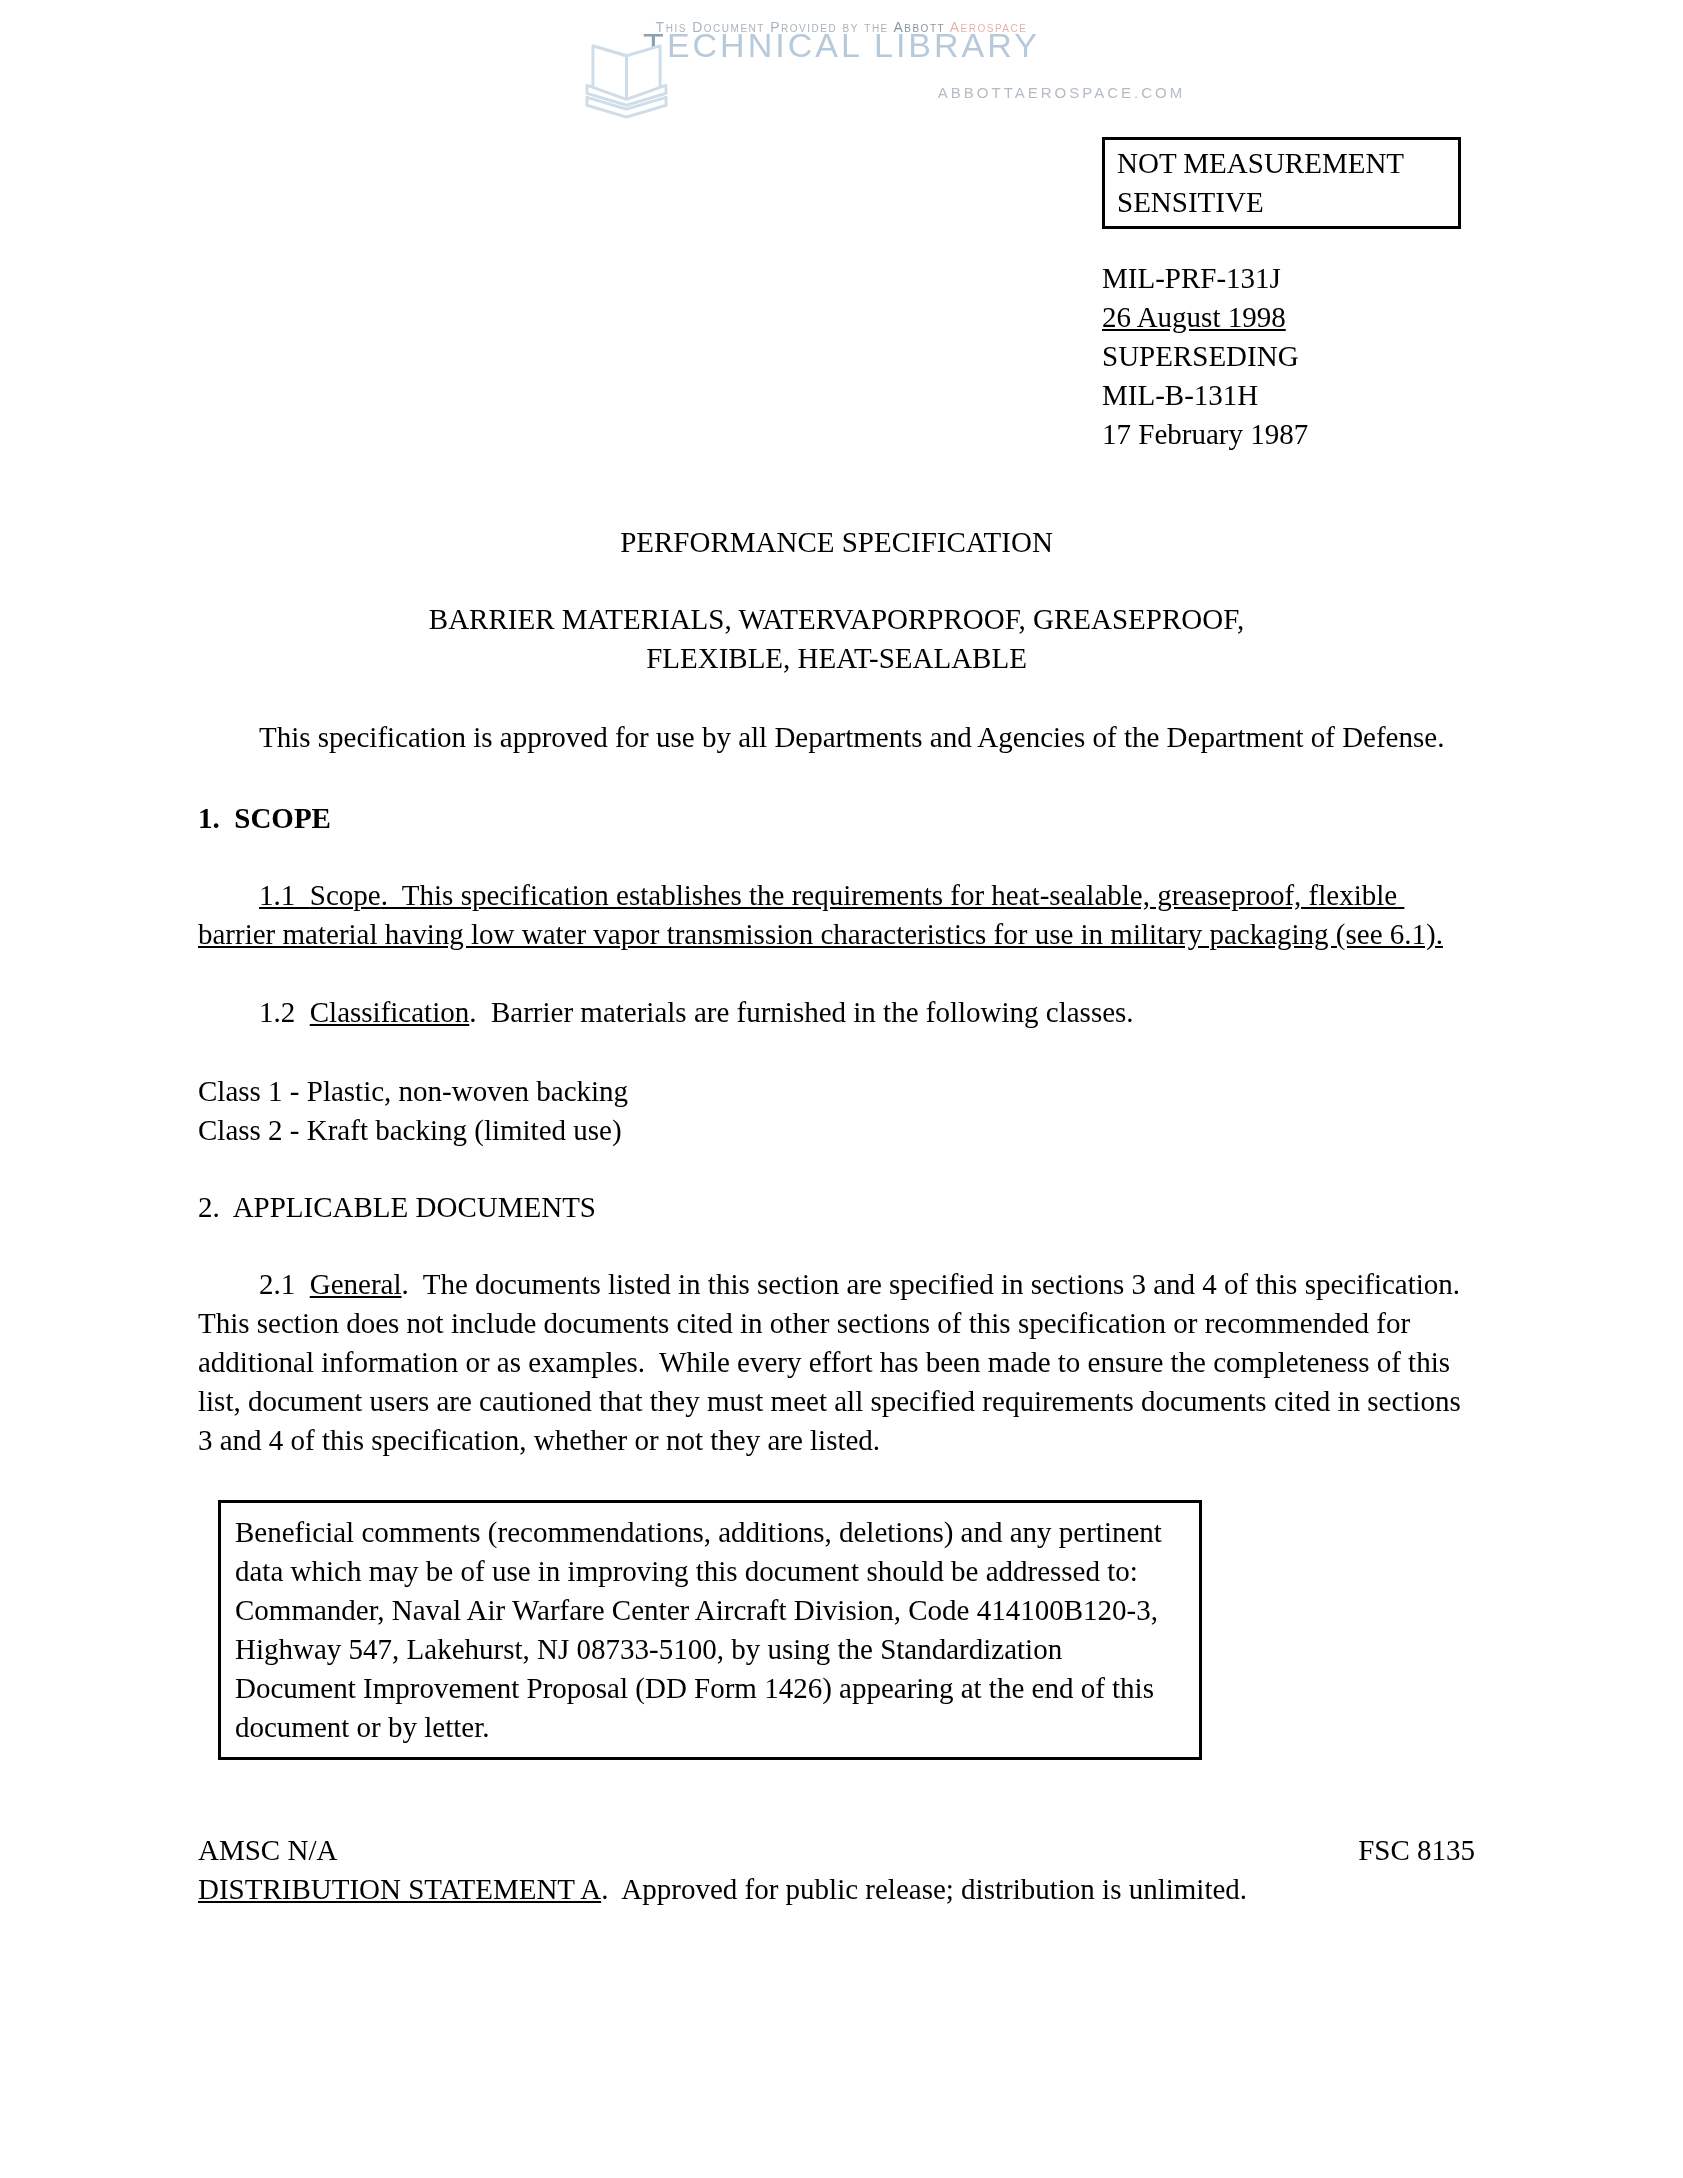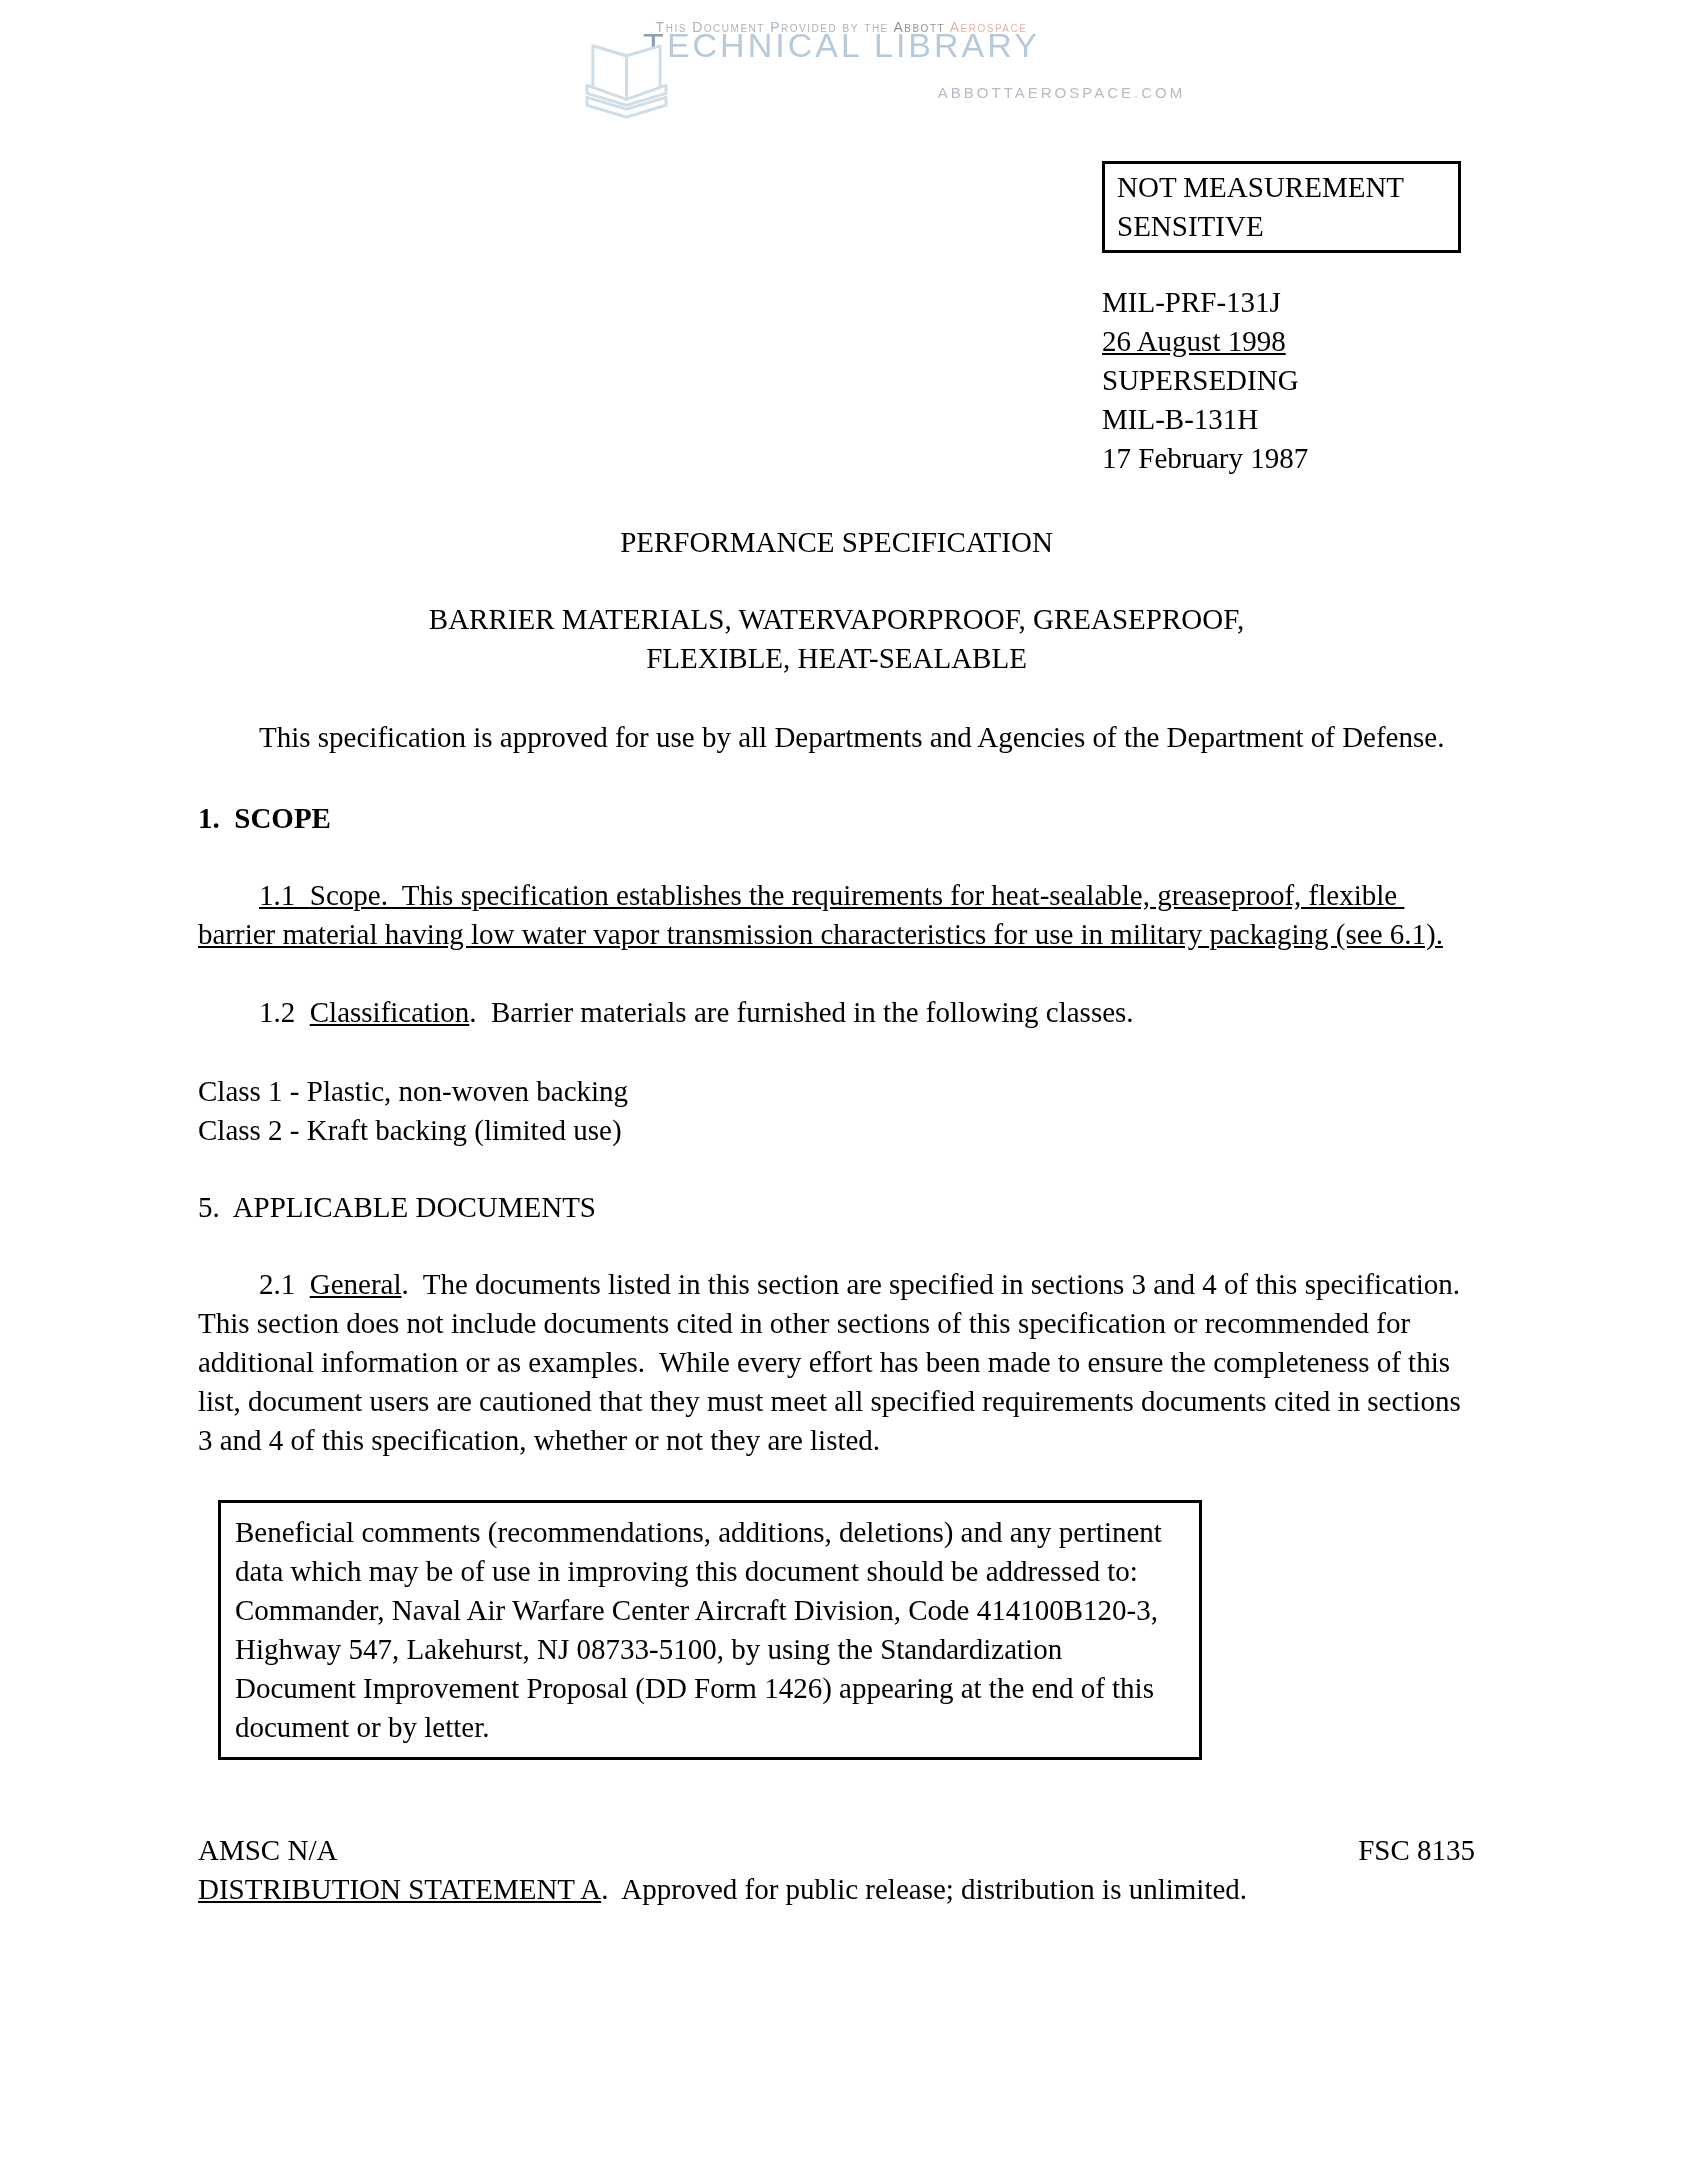--- a/index.html
+++ b/index.html
@@ -23,21 +23,21 @@
   .wm-aero   { color:#e7b0aa; }
   .wm-line2 { position:absolute; top:26px; left:0; width:100%; text-align:center;
               font-size:34px; letter-spacing:3px; color:#b6cadb; }
   .wm-initial { color:#8ba0b2; }
   .wm-line3 { position:absolute; top:73px; left:0; width:100%; text-align:center;
               margin-left:220px; font-size:15px; letter-spacing:3px; color:#b3bcc4; }
   .wm-icon { position:absolute; top:38px; left:579px; }
 
   
   .header-right { position:absolute; left:1102px; top:137px; width:416px; }
-  .sensitivity-box { box-sizing:border-box; width:359px; border:3px solid #000; padding:4px 12px;margin-top:24px; }
+  .sensitivity-box { box-sizing:border-box; width:359px; border:3px solid #000; padding:4px 12px; }
   .doc-id-block { margin-top:30px; }
 
   
   .content { position:absolute; left:198px; top:0; width:1277px; }
   .content p { margin:0; }
   .title1 { margin-top:523px !important; text-align:center; }
   .title2 { margin-top:38px !important; text-align:center; }
   .intro  { margin-top:40px !important; text-indent:61px; }
   .h-scope { margin-top:42px !important;font-weight:bold; }
   .p11 { margin-top:38px !important; text-indent:61px;text-decoration:underline; }
@@ -93,21 +93,21 @@
     <p class="intro pre">This specification is approved for use by all Departments and Agencies of the Department of Defense.</p>
 
     <p class="h-scope pre">1.  SCOPE</p>
 
     <p class="p11 pre"><span>1.1  </span><span class="u">Scope</span><span>.  This specification establishes the requirements for heat-sealable, greaseproof, flexible barrier material having low water vapor transmission characteristics for use in military packaging (see 6.1).</span></p>
 
     <p class="p12 pre"><span>1.2  </span><span class="u">Classification</span><span>.  Barrier materials are furnished in the following classes.</span></p>
 
     <p class="classes pre"><span>Class 1 - Plastic, non-woven backing</span><br><span>Class 2 - Kraft backing (limited use)</span></p>
 
-    <p class="h-appl pre">5.  APPLICABLE DOCUMENTS</p>
+    <p class="h-appl pre">2.  APPLICABLE DOCUMENTS</p>
 
     <p class="p21 pre"><span>2.1  </span><span class="u">General</span><span>.  The documents listed in this section are specified in sections 3 and 4 of this specification.  This section does not include documents cited in other sections of this specification or recommended for additional information or as examples.  While every effort has been made to ensure the completeness of this list, document users are cautioned that they must meet all specified requirements documents cited in sections 3 and 4 of this specification, whether or not they are listed.</span></p>
 
     <div class="comments-box pre">Beneficial comments (recommendations, additions, deletions) and any pertinent data which may be of use in improving this document should be addressed to:  Commander, Naval Air Warfare Center Aircraft Division, Code 414100B120-3, Highway 547, Lakehurst, NJ 08733-5100, by using the Standardization Document Improvement Proposal (DD Form 1426) appearing at the end of this document or by letter.</div>
 
     <div class="footer-line">
       <span class="pre">AMSC N/A</span>
       <span class="pre">FSC 8135</span>
     </div>
 

